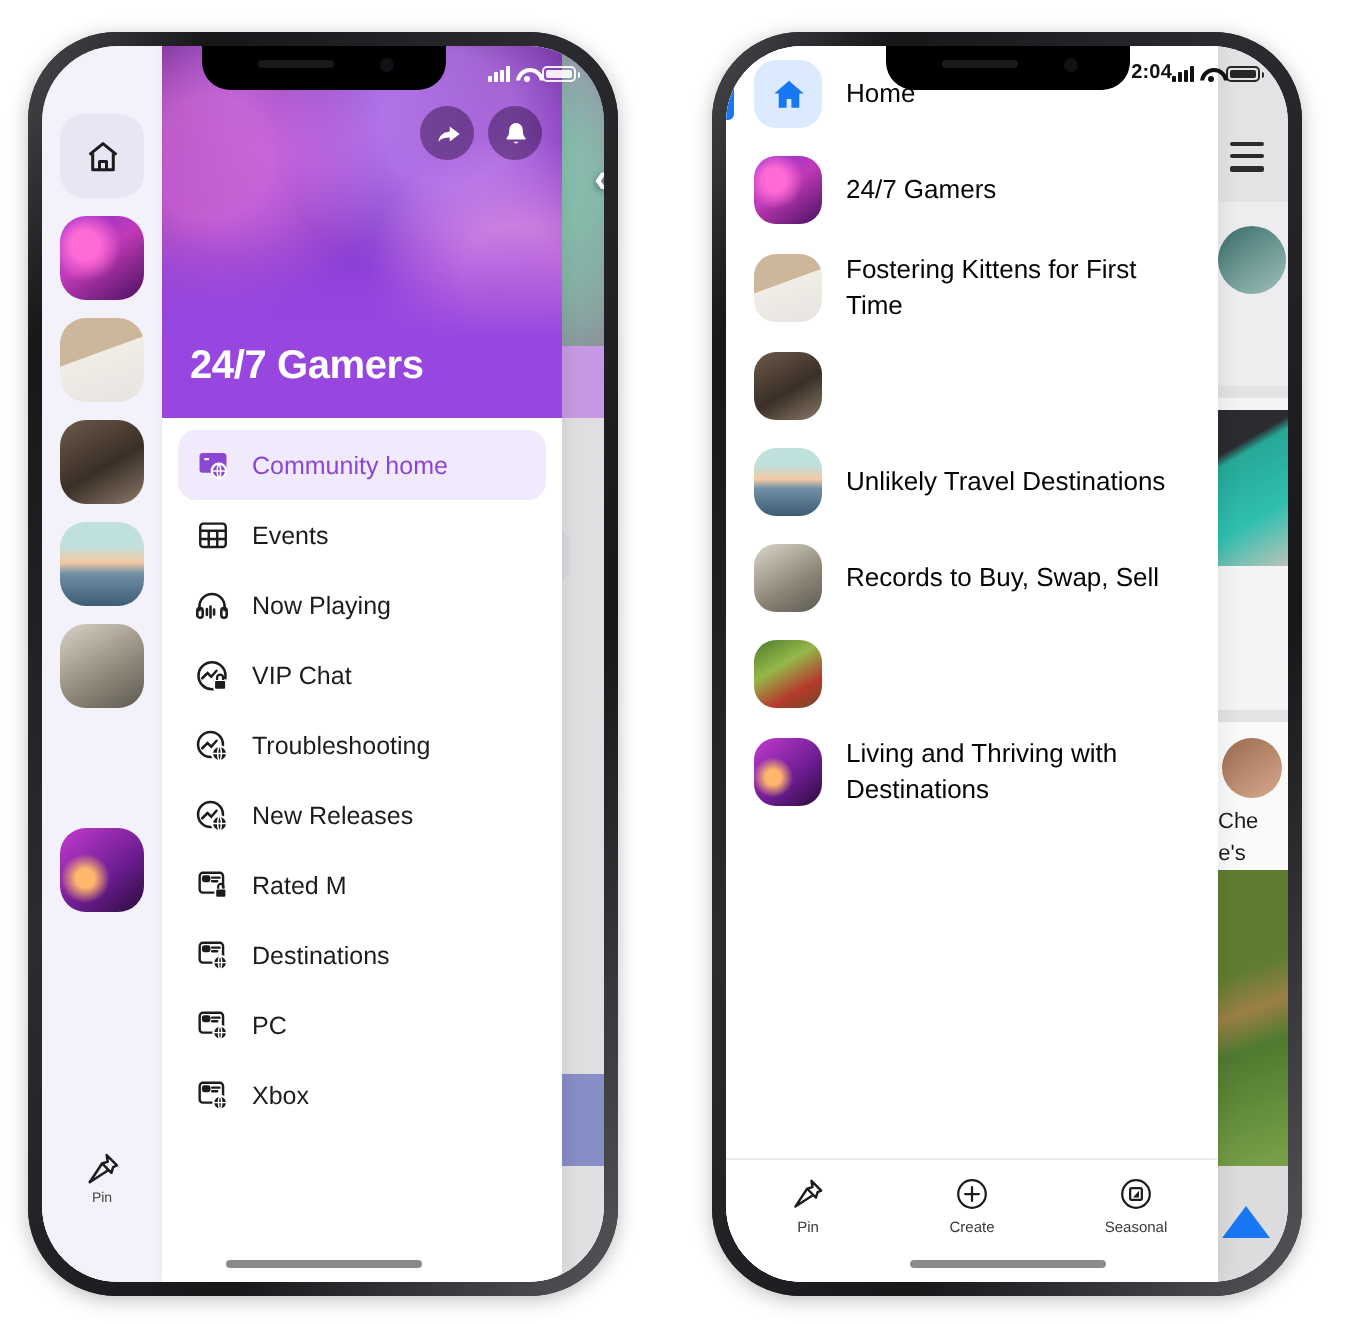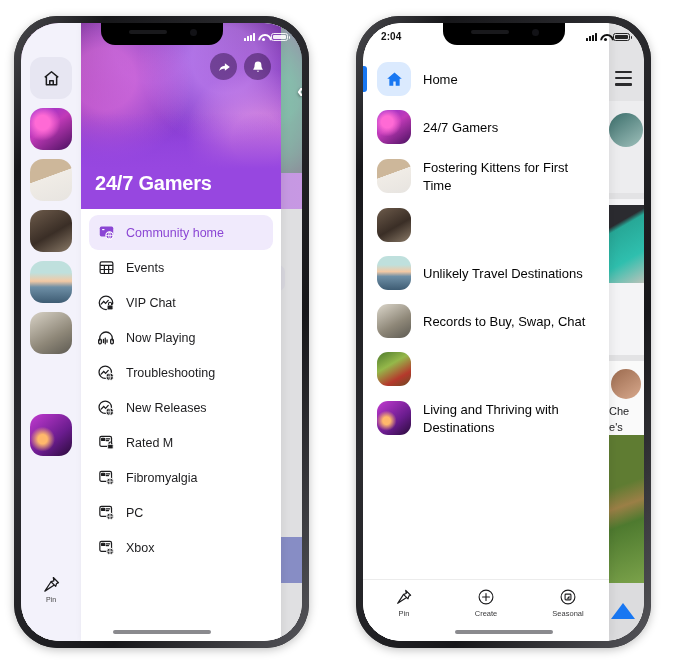--- a/index.html
+++ b/index.html
@@ -67,21 +67,21 @@
   }
 
   
   .statusbar {
     position: absolute;
     top: 0; left: 0; right: 0;
     height: 24px;
     z-index: 39;
     display: flex;
     align-items: center;
-    justify-content: space-between;
+    justify-content: flex-end;
     padding: 3px 14px 0 18px;
     font-size: 10px;
     font-weight: bold;
   }
   .status-time { letter-spacing: 0.1px; }
   .status-right { display: flex; align-items: center; gap: 3px; }
   .bars { display: flex; align-items: flex-end; gap: 1px; height: 8px; }
   .bars i { width: 2px; background: currentColor; border-radius: 0.5px; display:block; }
   .bars i:nth-child(1){height:3px}
   .bars i:nth-child(2){height:4.5px}
@@ -259,21 +259,21 @@
   .bgr-img{ position:absolute; background-size:cover; }
   .bgr-avatar{ position:absolute; border-radius:50%; }
   .hamburger{ position:absolute; right:12px; top:48px; z-index:5; }
   .hamburger i{ display:block; width:17px; height:2.2px; background:#2b2b2d; margin-bottom:4px; border-radius:1px;}
 
   .list-panel{
     position:absolute; top:0; left:0; width:246px; bottom:0;
     background:#fff; z-index:20; overflow:hidden;
     box-shadow: 2px 0 10px rgba(0,0,0,.08);
   }
-  .list-scroll{ padding-top:32px; }
+  .list-scroll{ }
   .list-item{
     display:flex; align-items:center; gap:12px;
     padding:7px 10px 7px 14px; position:relative; min-height:44px;
   }
   .list-item.active::before{
     content:""; position:absolute; left:0; top:11px;
     width:3.5px; height:26px; background:#1877f2; border-radius:0 3px 3px 0;
   }
   .li-ico{
     width:34px;height:34px;border-radius:11px;flex:none;background-size:cover;
@@ -395,39 +395,39 @@
                 <rect x="3" y="4" width="18" height="16.5" rx="2.2"></rect>
                 <path d="M3 9h18M3 14.8h18M9 9v11.5M15 9v11.5"></path>
               </svg>
             </span>
             <span class="menu-label">Events</span>
           </div>
 
           <div class="menu-item">
             <span class="menu-ico">
               <svg width="18" height="18" viewBox="0 0 24 24" fill="none" stroke="#1c1c1e" stroke-width="1.7">
+                <path d="M3.6 15.5v-3.1a8.4 8.4 0 0 1 16.8 0v3.1"></path>
+                <rect x="2.2" y="13.4" width="3.6" height="6.4" rx="1.7"></rect>
+                <rect x="18.2" y="13.4" width="3.6" height="6.4" rx="1.7"></rect>
+                <path d="M8.6 14v4M11 12.3v7.4M13.4 14.4v3.2" stroke-linecap="round"></path>
+              </svg>
+            </span>
+            <span class="menu-label">Now Playing</span>
+          </div>
+
+          <div class="menu-item">
+            <span class="menu-ico">
+              <svg width="18" height="18" viewBox="0 0 24 24" fill="none" stroke="#1c1c1e" stroke-width="1.7">
                 <path d="M12 2.8a9 9 0 1 0 0 18 9 9 0 0 0 0-18z" stroke-dasharray="0 0"></path>
                 <path d="M5.5 13.5 9 10l2.5 2.5 3.5-4" stroke-linecap="round"></path>
                 <rect x="13.4" y="14.6" width="8" height="6.6" rx="1.4" fill="#1c1c1e" stroke="#fff" stroke-width="1.3"></rect>
                 <path d="M15.4 14.6v-1.6a2 2 0 0 1 4 0v1.6" stroke="#1c1c1e" stroke-width="1.5" fill="none"></path>
               </svg>
             </span>
             <span class="menu-label">VIP Chat</span>
-          </div>
-
-          <div class="menu-item">
-            <span class="menu-ico">
-              <svg width="18" height="18" viewBox="0 0 24 24" fill="none" stroke="#1c1c1e" stroke-width="1.7">
-                <path d="M3.6 15.5v-3.1a8.4 8.4 0 0 1 16.8 0v3.1"></path>
-                <rect x="2.2" y="13.4" width="3.6" height="6.4" rx="1.7"></rect>
-                <rect x="18.2" y="13.4" width="3.6" height="6.4" rx="1.7"></rect>
-                <path d="M8.6 14v4M11 12.3v7.4M13.4 14.4v3.2" stroke-linecap="round"></path>
-              </svg>
-            </span>
-            <span class="menu-label">Now Playing</span>
           </div>
 
           <div class="menu-item">
             <span class="menu-ico">
               <svg width="18" height="18" viewBox="0 0 24 24" fill="none" stroke="#1c1c1e" stroke-width="1.7">
                 <circle cx="11" cy="11" r="8.3"></circle>
                 <path d="M5.5 13.5 9 10l2.5 2.5 3.5-4" stroke-linecap="round"></path>
                 <circle cx="17" cy="17" r="5" fill="#1c1c1e" stroke="#fff" stroke-width="1.4"></circle>
                 <path d="M12 17h10M17 12c1.6 1.8 1.6 8.2 0 10M17 12c-1.6 1.8-1.6 8.2 0 10" stroke="#fff" stroke-width="1"></path>
               </svg>
@@ -463,21 +463,21 @@
           <div class="menu-item">
             <span class="menu-ico">
               <svg width="17" height="17" viewBox="0 0 24 24" fill="none" stroke="#1c1c1e" stroke-width="1.7">
                 <rect x="2.6" y="3.4" width="16.5" height="14" rx="2.2"></rect>
                 <rect x="5" y="6" width="4.4" height="3.2" rx=".9" fill="#1c1c1e"></rect>
                 <path d="M11.4 6.8h5.2M11.4 9.3h3.6" stroke-linecap="round"></path>
                 <circle cx="17" cy="17.4" r="4.8" fill="#1c1c1e" stroke="#fff" stroke-width="1.4"></circle>
                 <path d="M12.2 17.4h9.6M17 12.6c1.5 1.8 1.5 7.8 0 9.6M17 12.6c-1.5 1.8-1.5 7.8 0 9.6" stroke="#fff" stroke-width="1"></path>
               </svg>
             </span>
-            <span class="menu-label">Fibromyalgia</span>
+            <span class="menu-label">Destinations</span>
           </div>
 
           <div class="menu-item">
             <span class="menu-ico">
               <svg width="17" height="17" viewBox="0 0 24 24" fill="none" stroke="#1c1c1e" stroke-width="1.7">
                 <rect x="2.6" y="3.4" width="16.5" height="14" rx="2.2"></rect>
                 <rect x="5" y="6" width="4.4" height="3.2" rx=".9" fill="#1c1c1e"></rect>
                 <path d="M11.4 6.8h5.2M11.4 9.3h3.6" stroke-linecap="round"></path>
                 <circle cx="17" cy="17.4" r="4.8" fill="#1c1c1e" stroke="#fff" stroke-width="1.4"></circle>
                 <path d="M12.2 17.4h9.6M17 12.6c1.5 1.8 1.5 7.8 0 9.6M17 12.6c-1.5 1.8-1.5 7.8 0 9.6" stroke="#fff" stroke-width="1"></path>
@@ -582,21 +582,21 @@
           <div class="list-item">
             <span class="li-ico" style="background:linear-gradient(180deg,#bfe0dd 0 26%,#f3c9a4 46%,#6e8fa6 60%,#3e5c73);"></span>
             <span class="li-texts">
               <span class="li-title">Unlikely Travel Destinations</span>
             </span>
           </div>
 
           <div class="list-item">
             <span class="li-ico" style="background:linear-gradient(150deg,#dcd7cb,#8e8778 58%,#5d5a52);"></span>
             <span class="li-texts">
-              <span class="li-title">Records to Buy, Swap, Chat</span>
+              <span class="li-title">Records to Buy, Swap, Sell</span>
             </span>
           </div>
 
           <div class="list-item">
             <span class="li-ico" style="background:linear-gradient(150deg,#4e7a2c,#95b84a 38%,#b5392c 72%,#6a4b22);"></span>
           </div>
 
           <div class="list-item">
             <span class="li-ico" style="background:radial-gradient(circle at 28% 58%,#ffb86b 0 12%,transparent 32%),linear-gradient(140deg,#c23ad0,#6a1c8e 60%,#2a0b3a);"></span>
             <span class="li-texts">

